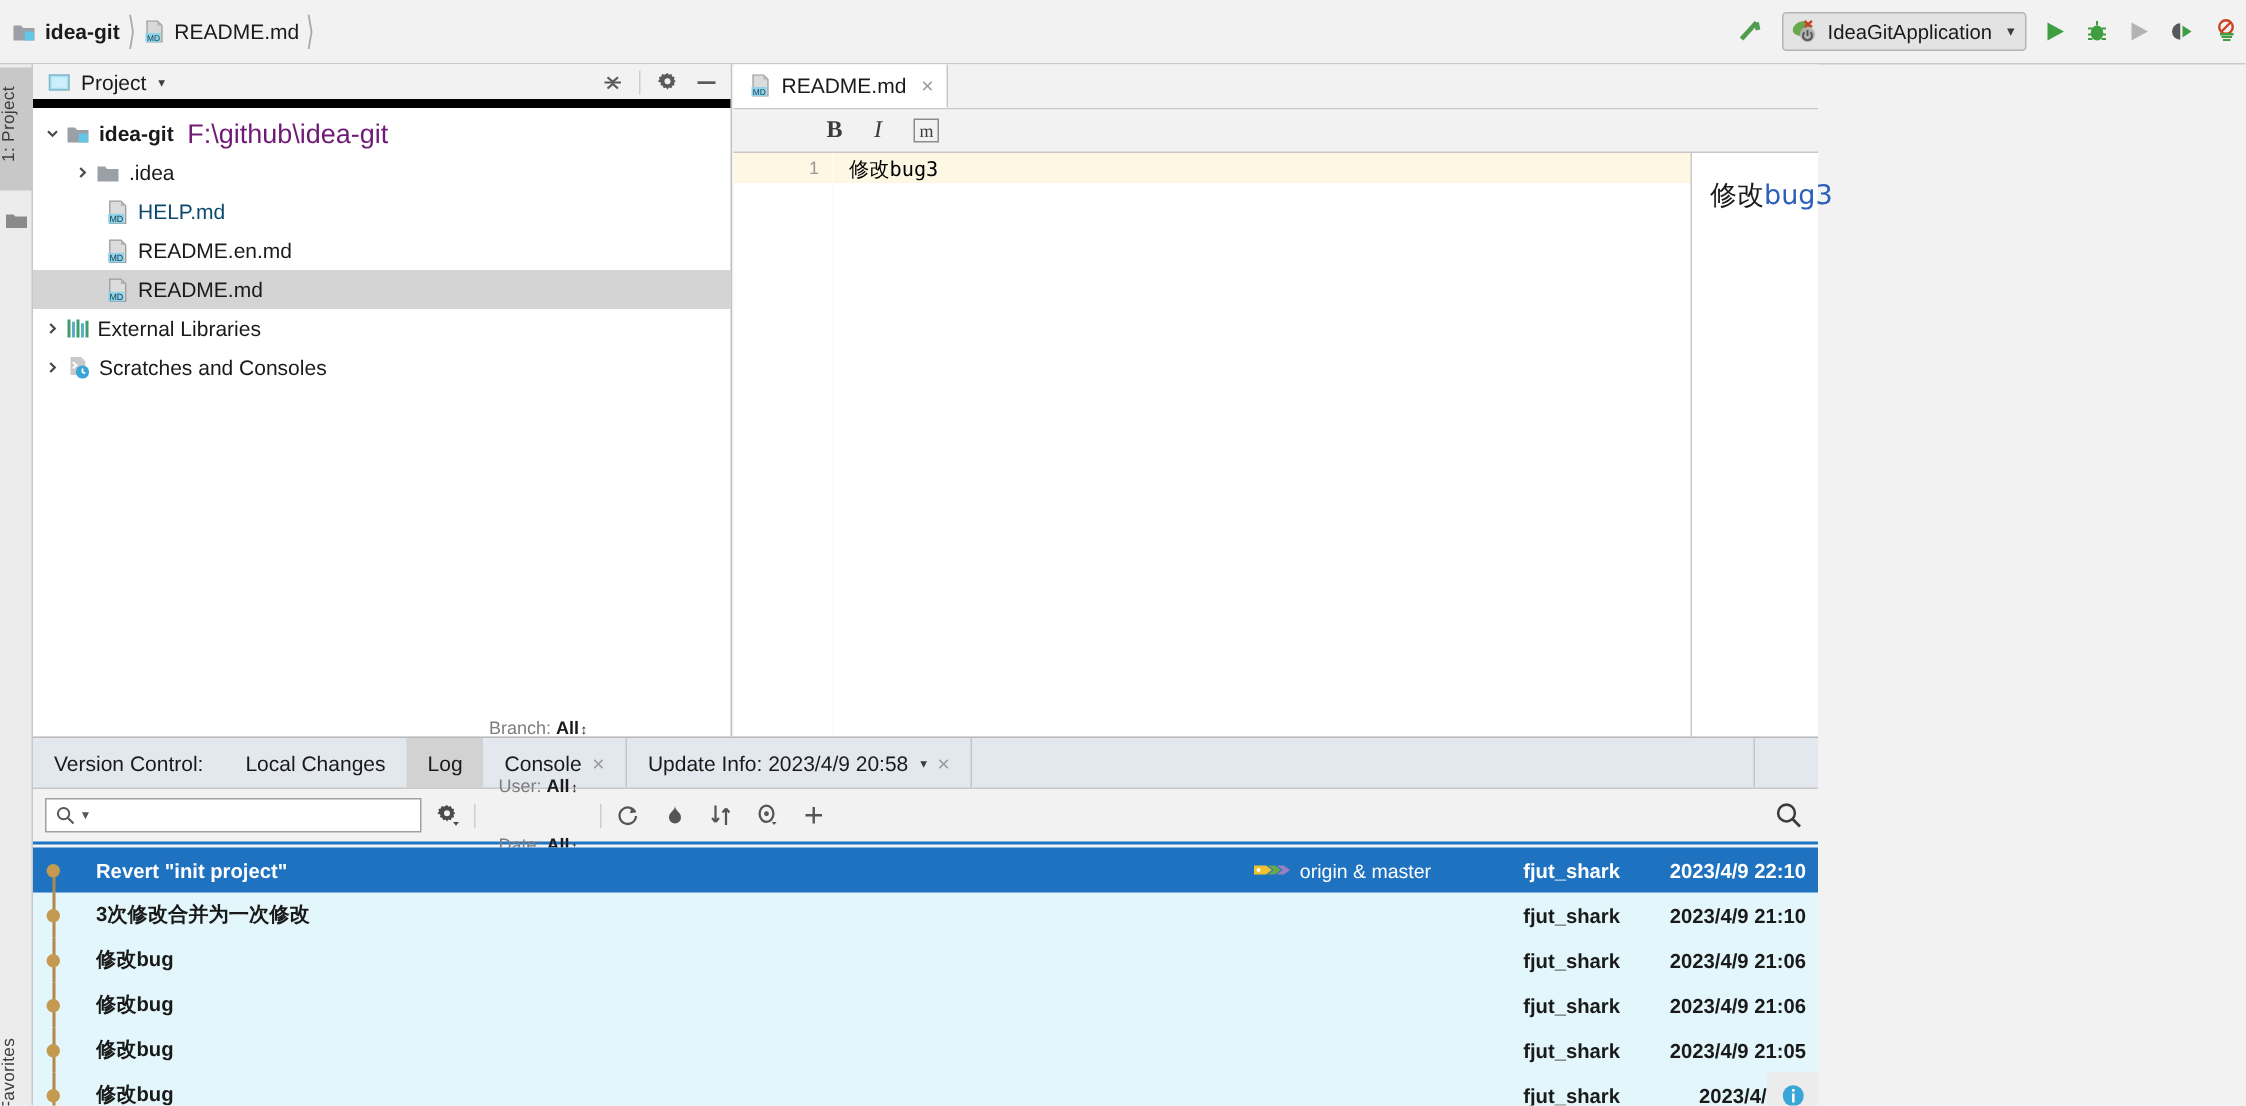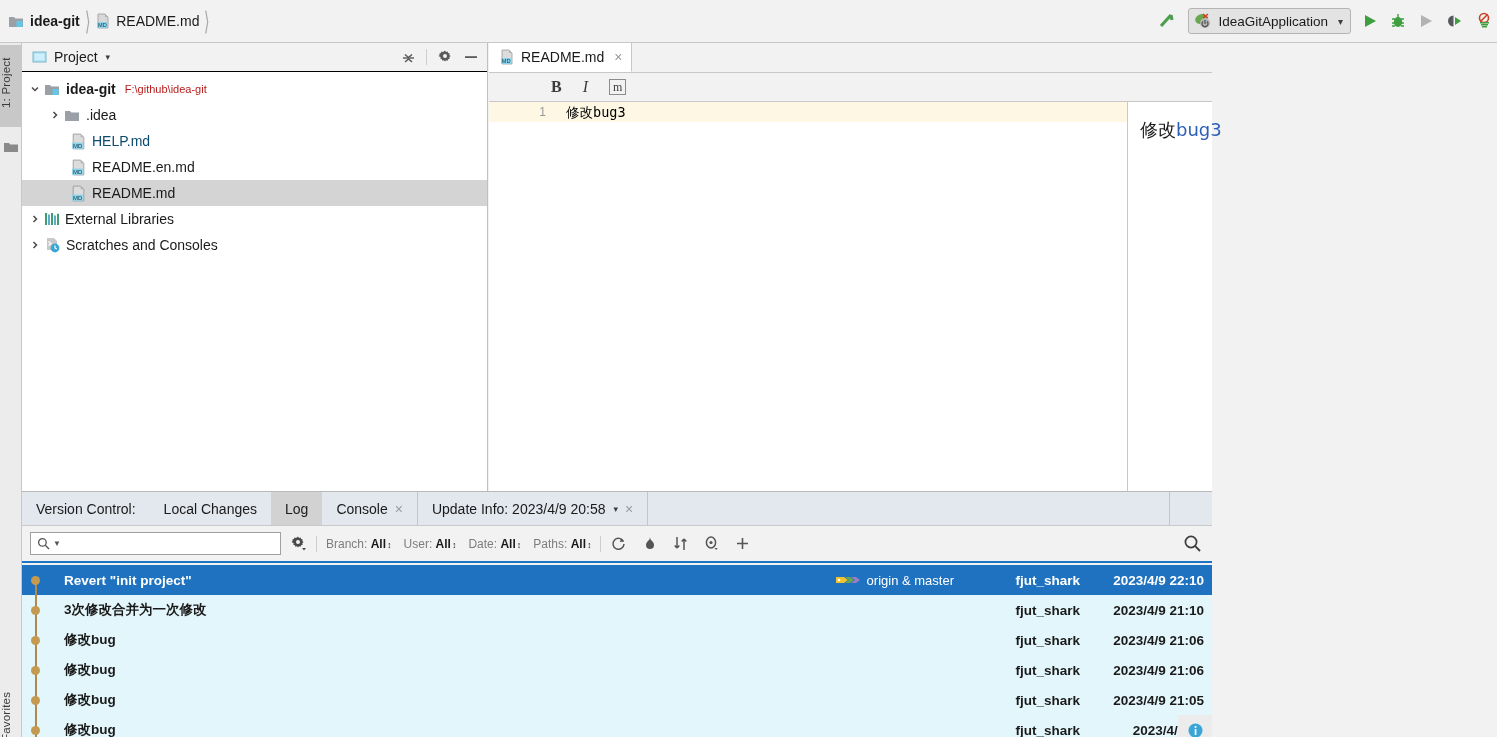--- a/index.html
+++ b/index.html
@@ -60,41 +60,41 @@
   .vtab-icon {
     position: absolute; left: 4px; width: 14px; height: 12px;
   }
 
   
   .projectpanel {
     position: absolute; left: 22px; top: 43px; width: 466px; height: 448px;
     background: #ffffff; border-right: 1px solid #c0c0c0;
   }
   .proj-header {
-    height: 29px; background: #f2f2f2; border-bottom: 1px solid #000000;
+    height: 29px; background: #f2f2f2; border-bottom: 6px solid #000000;
     display: flex; align-items: center; padding: 0 8px 0 10px; justify-content: center;
   }
   .proj-title { font-size: 14px; margin-left: 7px; }
   .proj-caret { color: #3c3c3c; font-size: 9px; margin-left: 8px; }
   .proj-actions { margin-left: auto; display: flex; align-items: center; gap: 10px; }
   .divider-v { width: 1px; height: 16px; background: #cdcdcd; }
 
   .tree { padding-top: 4px; font-size: 14px; }
   .tree-row {
     display: flex; align-items: center; height: 26px; padding-left: 4px;
     white-space: nowrap; cursor: default;
   }
   .tree-row.selected { background: #d4d4d4; }
   .tw { width: 18px; display: inline-flex; justify-content: center; align-items: center;
        color: #4a4a4a; font-size: 11px; flex: none; }
   .tree-indent1 { padding-left: 24px; }
   .tree-indent2 { padding-left: 48px; }
   .tree-label { margin-left: 5px; }
   .tree-label.bold { font-weight: bold; }
-  .tree-path { color: #b91c1c; margin-left: 9px; font-size: 11px; }
+  .tree-path { color: #701a75; margin-left: 9px; font-size: 18px; }
   .orange { color: #0c4a6e; }
 
   
   .editorwrap {
     position: absolute; left: 489px; top: 43px; right: 0; height: 448px;
     background: #f2f2f2;
   }
   .tabstrip {
     height: 30px; background: #f2f2f2; border-bottom: 1px solid #c8c8c8;
     display: flex; align-items: stretch;
@@ -176,21 +176,21 @@
   .vc-tabs-filler { flex: 1; }
 
   .vc-toolbar {
     height: 37px; background: #f2f2f2; display: flex; align-items: center;
     padding: 0 10px 0 8px; gap: 9px; border-bottom: 2px solid #1e74c4;
   }
   .searchbox {
     width: 251px; height: 23px; background: #ffffff; border: 1px solid #a0a0a0;
     display: flex; align-items: center; padding-left: 6px; gap: 3px;
   }
-  .filtergroup { display: flex; align-items: center; gap: 13px; font-size: 12px; color: #7d7d7d; }
+  .filtergroup { display: flex; align-items: center; gap: 25px; font-size: 12px; color: #7d7d7d; flex-direction: column; }
   .filter { white-space: nowrap; }
   .filter b { color: #1a1a1a; font-weight: bold; }
   .filter .ud { color: #1a1a1a; font-size: 9px; margin-left: 1px; letter-spacing: -1px; }
   .vc-icons { display: flex; align-items: center; gap: 14px; color: #555; }
   .vc-search-right { margin-left: auto; }
 
   
   .commitlist { position: absolute; left: 0; right: 0; top: 73px; bottom: 0; background: #e3f6fb; }
   .commit-row {
     position: relative; display: flex; align-items: center; height: 30px;

